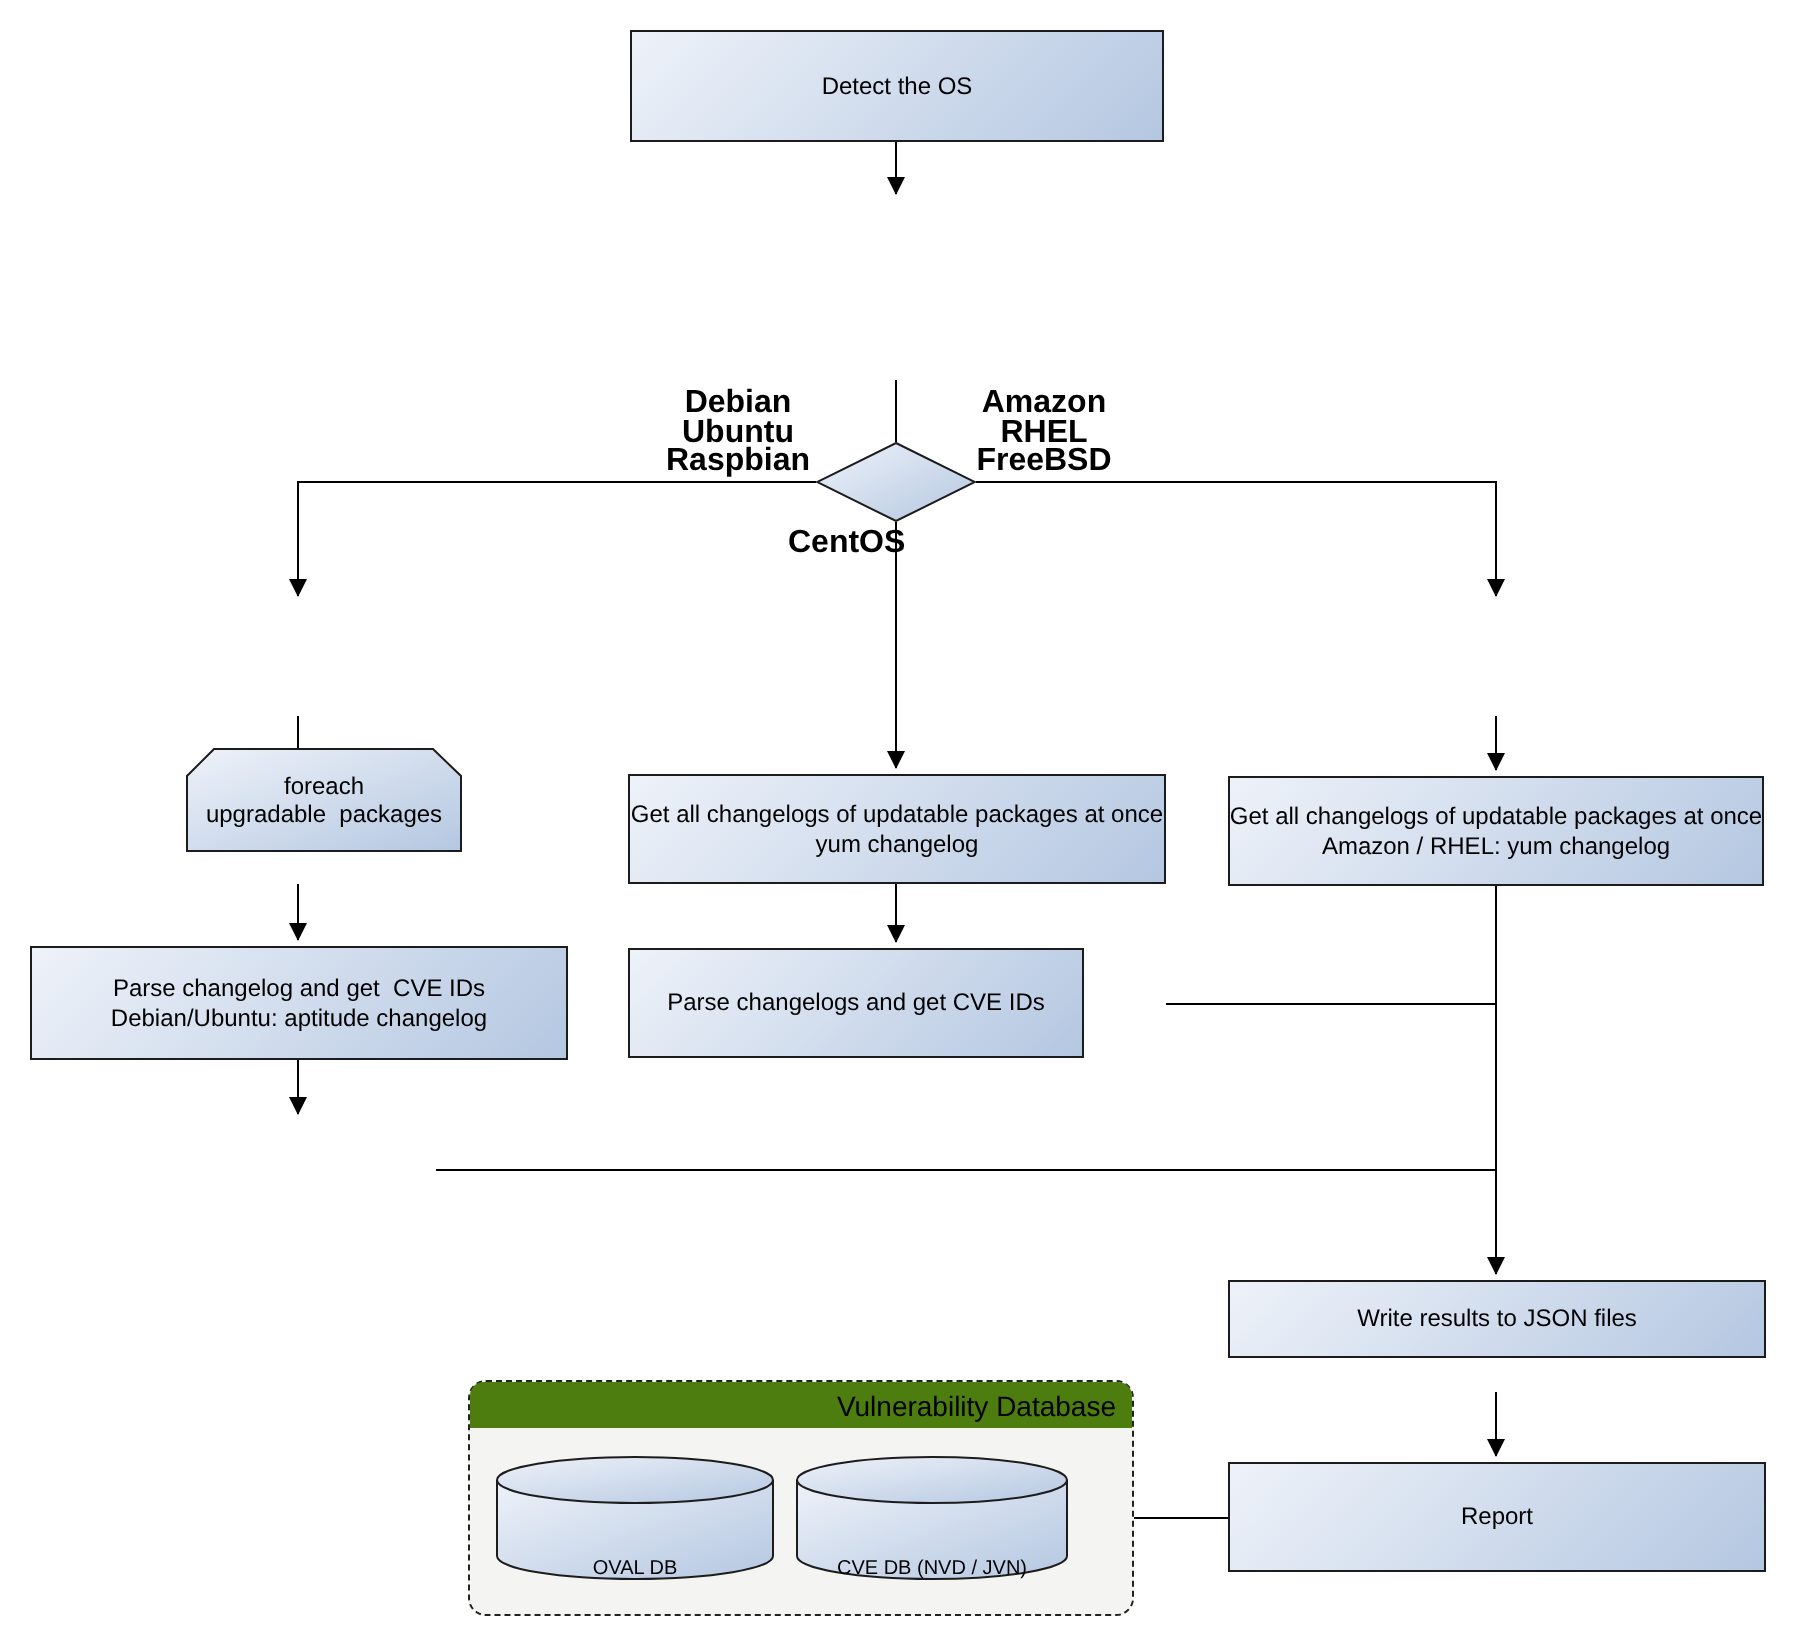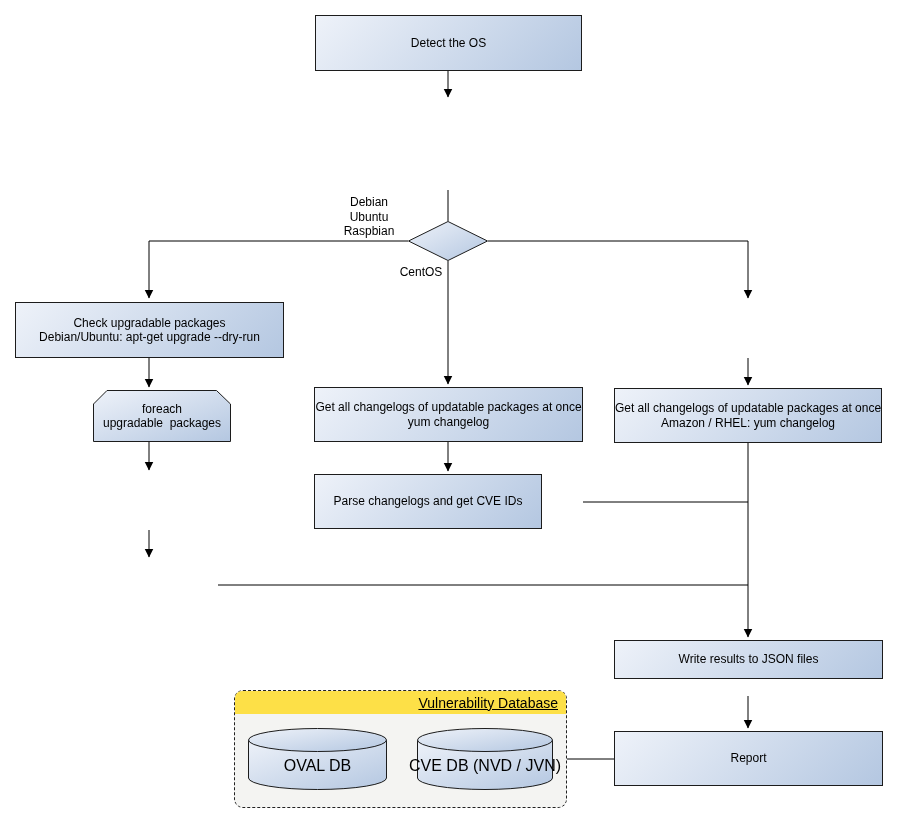--- a/index.html
+++ b/index.html
@@ -15,37 +15,37 @@
     display:flex;align-items:center;justify-content:center;
     text-align:center;font-size:12px;line-height:14.5px;white-space:pre;
   }
   .rect{
     border:1px solid #1c1c1c;
     background:linear-gradient(135deg,#eef2f9 0%,#b4c7e1 100%);
   }
   .shape-node svg.shape{position:absolute;left:0;top:0;width:100%;height:100%;}
   .shape-node span{position:relative;z-index:1;}
   .edge-label{
-    position:absolute;font-size:12px;line-height:14.5px;
-    text-align:center;white-space:pre;
+    position:absolute;font-size:16px;line-height:14.5px;
+    text-align:center;white-space:pre;font-weight:bold;
   }
   .db-container{
     position:absolute;left:234px;top:690px;width:333px;height:118px;
     border:1.5px dashed #222;border-radius:9px;background:#f4f4f2;
     box-sizing:border-box;
   }
   .db-header{
     position:absolute;left:0;top:0;right:0;height:23px;
-    background:#fde047;border-radius:7px 7px 0 0;
+    background:#4d7c0f;border-radius:7px 7px 0 0;
     display:flex;align-items:center;justify-content:flex-end;
-    padding-right:8px;font-size:14px;box-sizing:border-box;text-decoration:underline;
+    padding-right:8px;font-size:14px;box-sizing:border-box;
   }
   .cylinder{
-    position:absolute;display:flex;align-items:center;justify-content:center;
-    text-align:center;font-size:16px;white-space:pre;
+    position:absolute;display:flex;align-items:flex-end;justify-content:center;
+    text-align:center;font-size:10px;white-space:pre;
   }
   .cylinder span{position:relative;z-index:1;padding-top:13px;}
   .cylinder svg{position:absolute;left:0;top:0;width:100%;height:100%;}
 </style>
 </head>
 <body>
 
 <div class="canvas">
 
   <svg class="edges" viewBox="0 0 910 823">
@@ -73,25 +73,25 @@
     <path class="edge" d="M218,585 L748,585"></path>
     <path class="edge" d="M748,696 L748,728" marker-end="url(#arrow)"></path>
     <path class="edge" d="M567,759 L614,759"></path>
   </svg>
 
   <div class="node rect" style="left:315px;top:15px;width:267px;height:56px">
     <span>Detect the OS</span>
   </div>
 
 
-  <div class="node rect" style="left:15px;top:302px;width:269px;height:56px">
-    <span>Check upgradable packages
-Debian/Ubuntu: apt-get upgrade --dry-run</span>
+
+  <div class="node rect" style="left:15px;top:473px;width:269px;height:57px">
+    <span>Parse changelog and get  CVE IDs
+Debian/Ubuntu: aptitude changelog</span>
   </div>
-
 
   <div class="node rect" style="left:314px;top:387px;width:269px;height:55px">
     <span>Get all changelogs of updatable packages at once
 yum changelog</span>
   </div>
 
   <div class="node rect" style="left:314px;top:474px;width:228px;height:55px">
     <span>Parse changelogs and get CVE IDs</span>
   </div>
 
@@ -108,49 +108,52 @@
   <div class="node rect" style="left:614px;top:731px;width:269px;height:55px">
     <span>Report</span>
   </div>
 
   <div class="node shape-node" style="left:408px;top:221px;width:80px;height:40px">
     <svg class="shape" viewBox="0 0 80 40">
       <polygon points="40,0.5 79.5,20 40,39.5 0.5,20" fill="url(#gradNode)" stroke="#1c1c1c" stroke-width="1"></polygon>
     </svg>
   </div>
 
-  <div class="node shape-node" style="left:80px;top:390px;width:164px;height:52px">
+  <div class="node shape-node" style="left:80px;top:374px;width:164px;height:52px">
     <svg class="shape" viewBox="0 0 138 52">
       <polygon points="14,0.5 123.5,0.5 137.5,14 137.5,51.5 0.5,51.5 0.5,14" fill="url(#gradNode)" stroke="#1c1c1c" stroke-width="1"></polygon>
     </svg>
     <span>foreach
 upgradable  packages</span>
   </div>
 
 
   <div class="edge-label" style="left:329px;top:195px;width:80px">Debian
 Ubuntu
 Raspbian</div>
+  <div class="edge-label" style="left:482px;top:195px;width:80px">Amazon
+RHEL
+FreeBSD</div>
   <div class="edge-label" style="left:394px;top:265px;width:54px">CentOS</div>
 
   <div class="db-container">
     <div class="db-header">
       <span>Vulnerability Database</span>
     </div>
   </div>
 
   <div class="cylinder" style="left:248px;top:728px;width:139px;height:62px">
     <svg viewBox="0 0 139 62">
       <path d="M0.5,12 L0.5,50 A69,11.5 0 0 0 138.5,50 L138.5,12" fill="url(#gradNode)" stroke="#1c1c1c" stroke-width="1"></path>
       <ellipse cx="69.5" cy="12" rx="69" ry="11.5" fill="url(#gradNode)" stroke="#1c1c1c" stroke-width="1"></ellipse>
     </svg>
     <span>OVAL DB</span>
   </div>
 
-  <div class="cylinder" style="left:417px;top:728px;width:136px;height:62px">
+  <div class="cylinder" style="left:398px;top:728px;width:136px;height:62px">
     <svg viewBox="0 0 136 62">
       <path d="M0.5,12 L0.5,50 A67.5,11.5 0 0 0 135.5,50 L135.5,12" fill="url(#gradNode)" stroke="#1c1c1c" stroke-width="1"></path>
       <ellipse cx="68" cy="12" rx="67.5" ry="11.5" fill="url(#gradNode)" stroke="#1c1c1c" stroke-width="1"></ellipse>
     </svg>
     <span>CVE DB (NVD / JVN)</span>
   </div>
 
 </div>
 
 </body></html>

